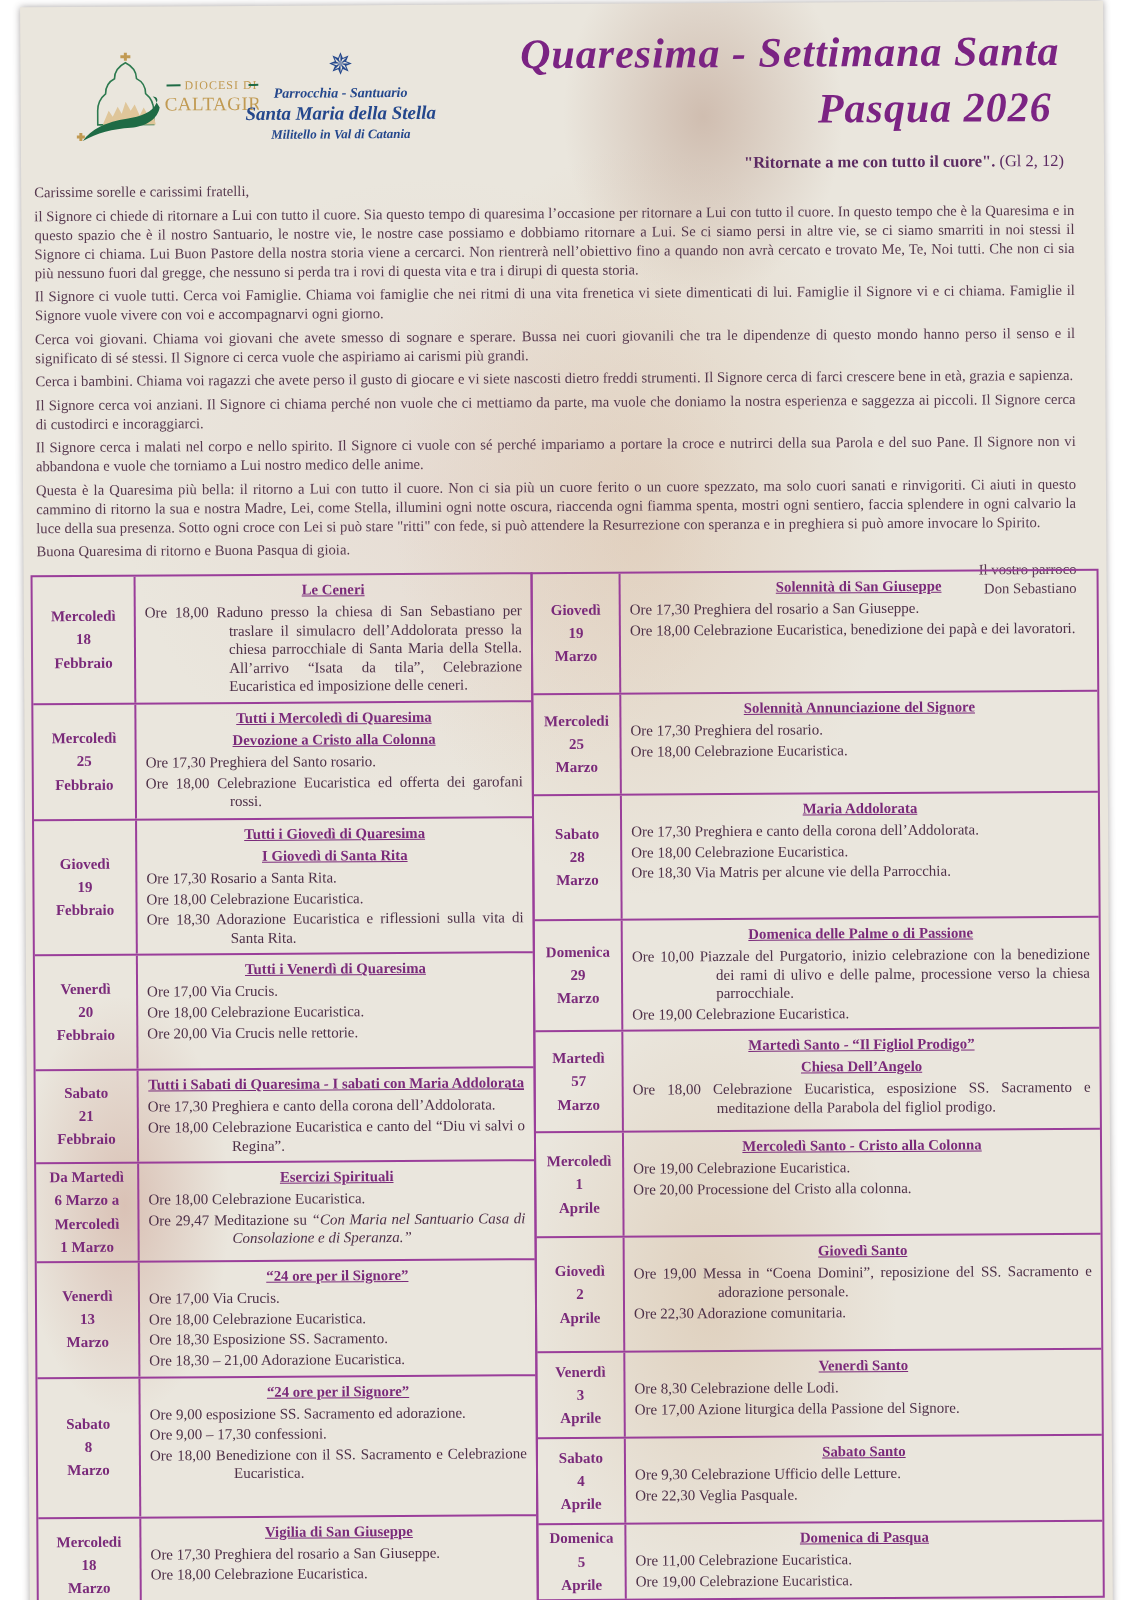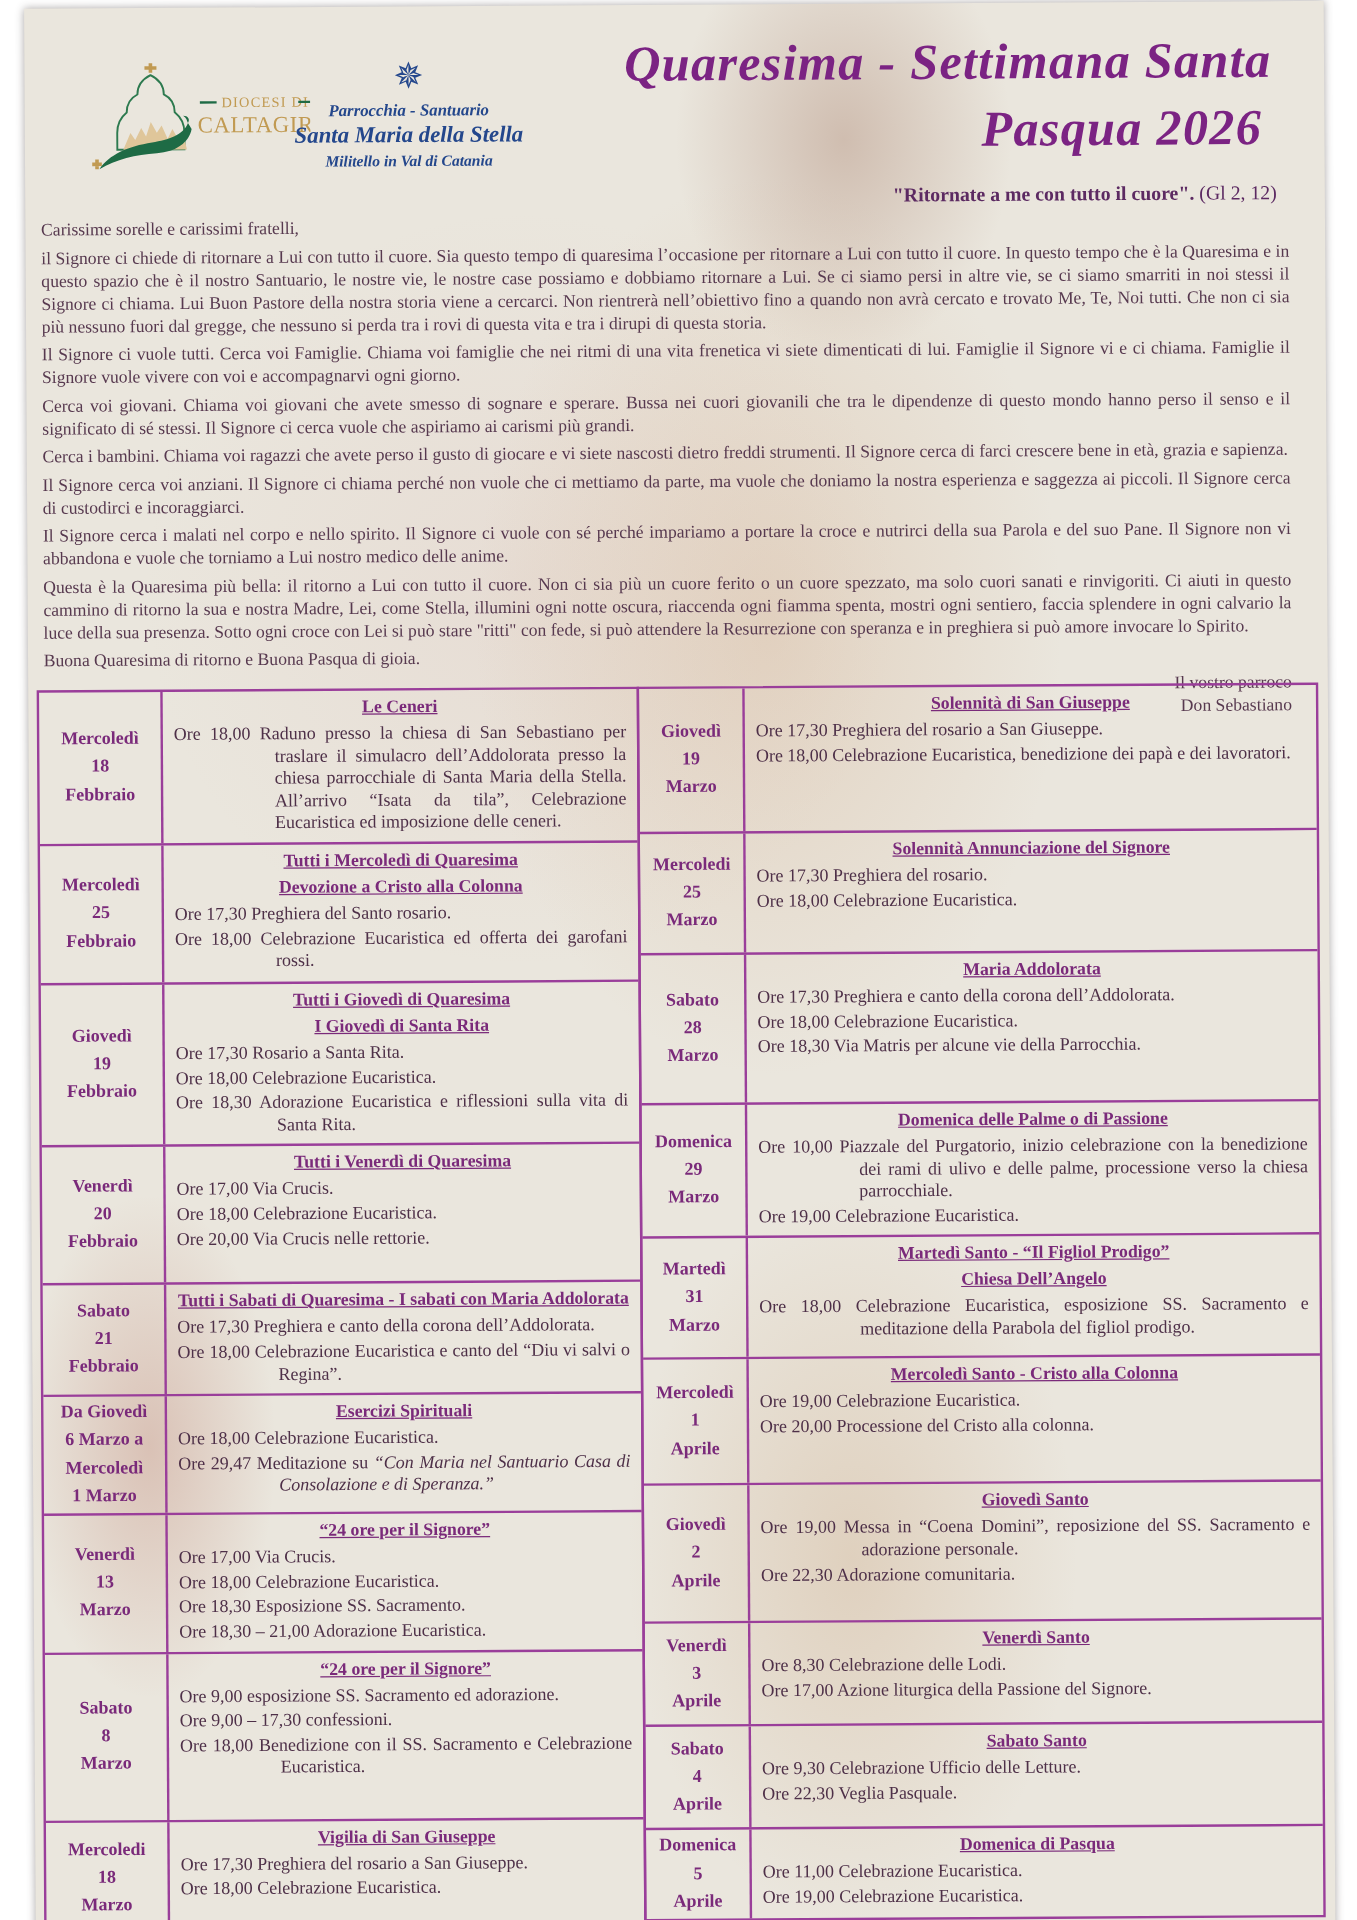--- a/index.html
+++ b/index.html
@@ -194,21 +194,21 @@
           <div class="dline">Febbraio</div>
         </div>
         <div class="content-cell">
           <div class="stitle">Tutti i Sabati di Quaresima - I sabati con Maria Addolorata</div>
           <div class="sevent">Ore 17,30 Preghiera e canto della corona dell’Addolorata.</div>
           <div class="sevent">Ore 18,00 Celebrazione Eucaristica e canto del “Diu vi salvi o Regina”.</div>
         </div>
       </div>
       <div class="srow">
         <div class="date-cell">
-          <div class="dline">Da Giovedì</div>
+          <div class="dline">Da Martedì</div>
           <div class="dline">6 Marzo a</div>
           <div class="dline">Mercoledì</div>
           <div class="dline">1 Marzo</div>
         </div>
         <div class="content-cell">
           <div class="stitle">Esercizi Spirituali</div>
           <div class="sevent">Ore 18,00 Celebrazione Eucaristica.</div>
           <div class="sevent"><span>Ore 29,47 Meditazione su </span><i>“Con Maria nel Santuario Casa di Consolazione e di Speranza.”</i></div>
         </div>
       </div>
@@ -298,21 +298,21 @@
         </div>
         <div class="content-cell">
           <div class="stitle">Domenica delle Palme o di Passione</div>
           <div class="sevent">Ore 10,00 Piazzale del Purgatorio, inizio celebrazione con la benedizione dei rami di ulivo e delle palme, processione verso la chiesa parrocchiale.</div>
           <div class="sevent">Ore 19,00 Celebrazione Eucaristica.</div>
         </div>
       </div>
       <div class="srow">
         <div class="date-cell">
           <div class="dline">Martedì</div>
-          <div class="dline">31</div>
+          <div class="dline">57</div>
           <div class="dline">Marzo</div>
         </div>
         <div class="content-cell">
           <div class="stitle">Martedì Santo - “Il Figliol Prodigo”</div>
           <div class="stitle">Chiesa Dell’Angelo</div>
           <div class="sevent">Ore 18,00 Celebrazione Eucaristica, esposizione SS. Sacramento e meditazione della Parabola del figliol prodigo.</div>
         </div>
       </div>
       <div class="srow">
         <div class="date-cell">

